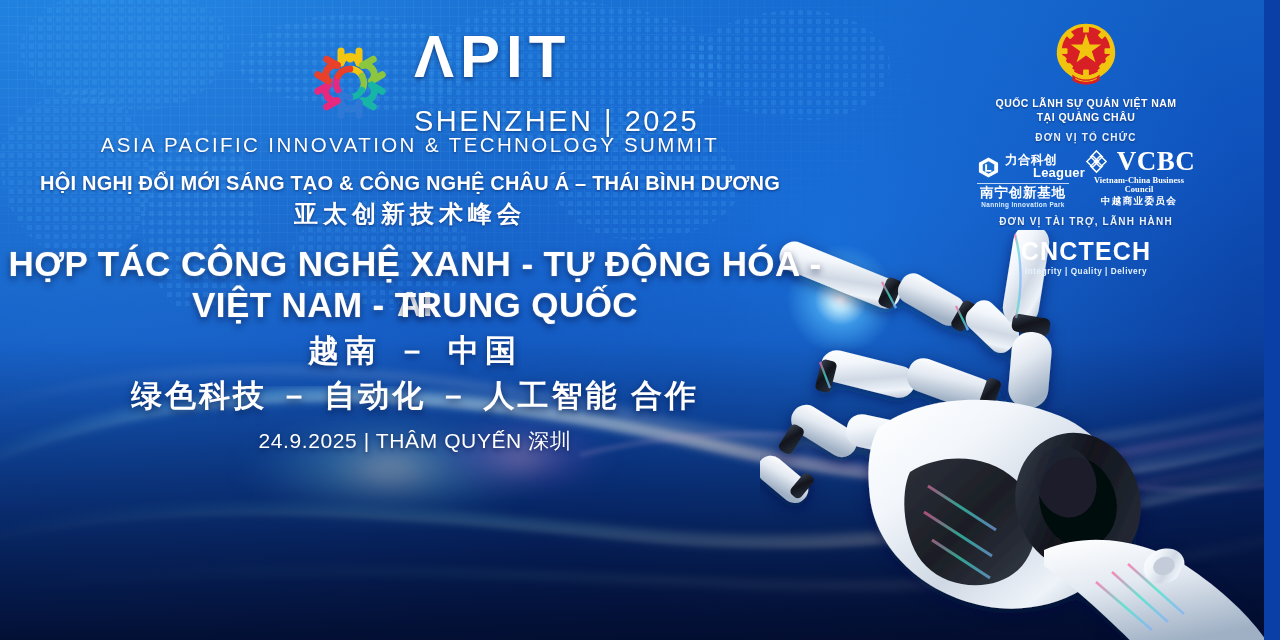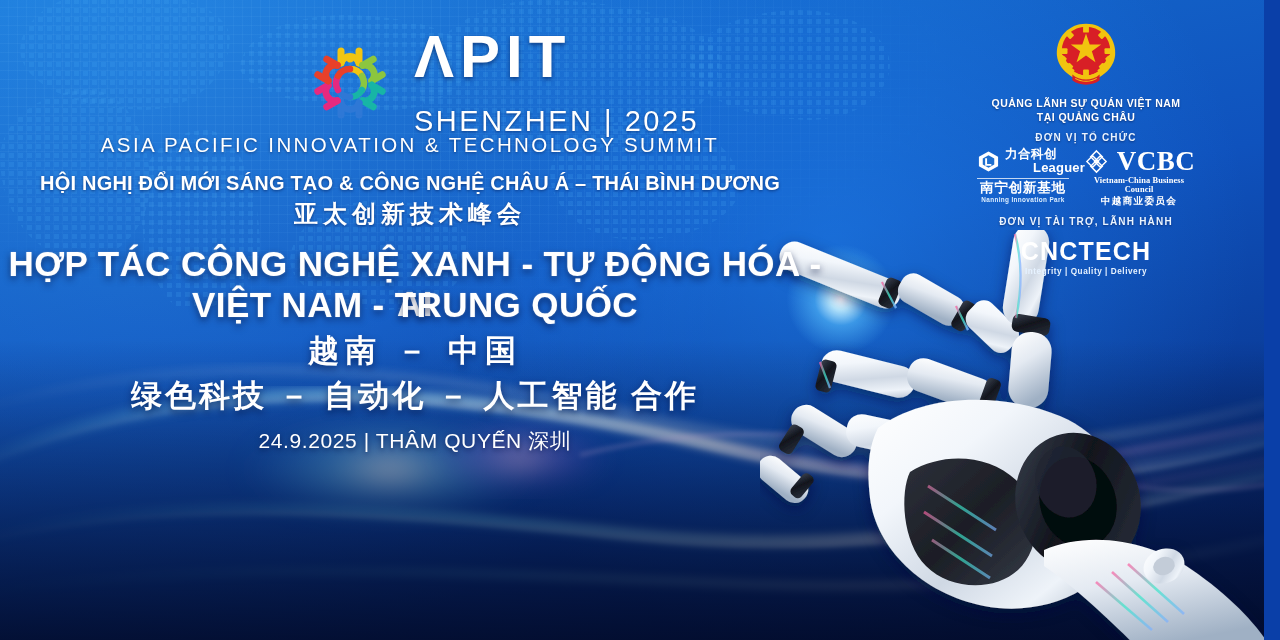--- a/index.html
+++ b/index.html
@@ -89,21 +89,21 @@
   .emblem-block{ display:flex; flex-direction:column; align-items:center; }
   .emblem{ width:78px; height:74px; }
   .emblem-cap{
     margin-top:4px; text-align:center; color:#fff; font-size:10.5px; font-weight:700;
     letter-spacing:.45px; line-height:1.35; text-shadow:0 1px 2px rgba(0,20,70,.55);
   }
   .sect-label{
     text-align:center; color:#eaf4ff; font-size:10px; font-weight:600; letter-spacing:1.2px;
     margin-top:8px; text-shadow:0 1px 2px rgba(0,20,70,.5);
   }
-  .org-row{ display:flex; align-items:flex-start; justify-content:center; gap:14px; margin-top:5px; }
+  .org-row{ display:flex; align-items:flex-end; justify-content:center; gap:14px; margin-top:5px; }
 
   .leaguer{ width:92px; }
   .leaguer .top{ display:flex; align-items:center; gap:5px; }
   .leaguer .lg-ic{ width:23px; height:23px; flex:0 0 23px; }
   .leaguer .cn1{ font-size:12.5px; font-weight:700; color:#fff; letter-spacing:.5px; line-height:1; }
   .leaguer .en1{ font-size:13px; font-weight:700; color:#fff; line-height:1.1; letter-spacing:.2px;padding-left:28px; }
   .leaguer .rule{ height:1px; background:rgba(255,255,255,.75); margin:2.5px 0 2px; }
   .leaguer .cn2{ font-size:13.5px; font-weight:700; color:#fff; letter-spacing:.8px; text-align:center; line-height:1.05;}
   .leaguer .en2{ font-size:6.4px; font-weight:600; color:#dceeff; letter-spacing:.35px; text-align:center; margin-top:1px;}
 
@@ -418,21 +418,21 @@
             <path d="M61,42 L66,38"></path>
               <path d="M58,48 L63,45"></path>
               <path d="M53,54 L57,51"></path>
           </g>
 
           <path d="M26,58 C33,65 47,65 54,58 L54,64 C47,70 33,70 26,64 Z" fill="#d81f26"></path>
           <path d="M29,62 C35,66 45,66 51,62" fill="none" stroke="#f1c40f" stroke-width="1.2"></path>
         </g>
       </svg>
       <div class="emblem-cap">
-        <div>QUẢNG LÃNH SỰ QUÁN VIỆT NAM</div>
+        <div>QUỐC LÃNH SỰ QUÁN VIỆT NAM</div>
         <div>TẠI QUẢNG CHÂU</div>
       </div>
     </div>
 
     <div class="sect-label">ĐƠN VỊ TỔ CHỨC</div>
 
     <div class="org-row">
 
       <div class="leaguer">
         <div class="top">

